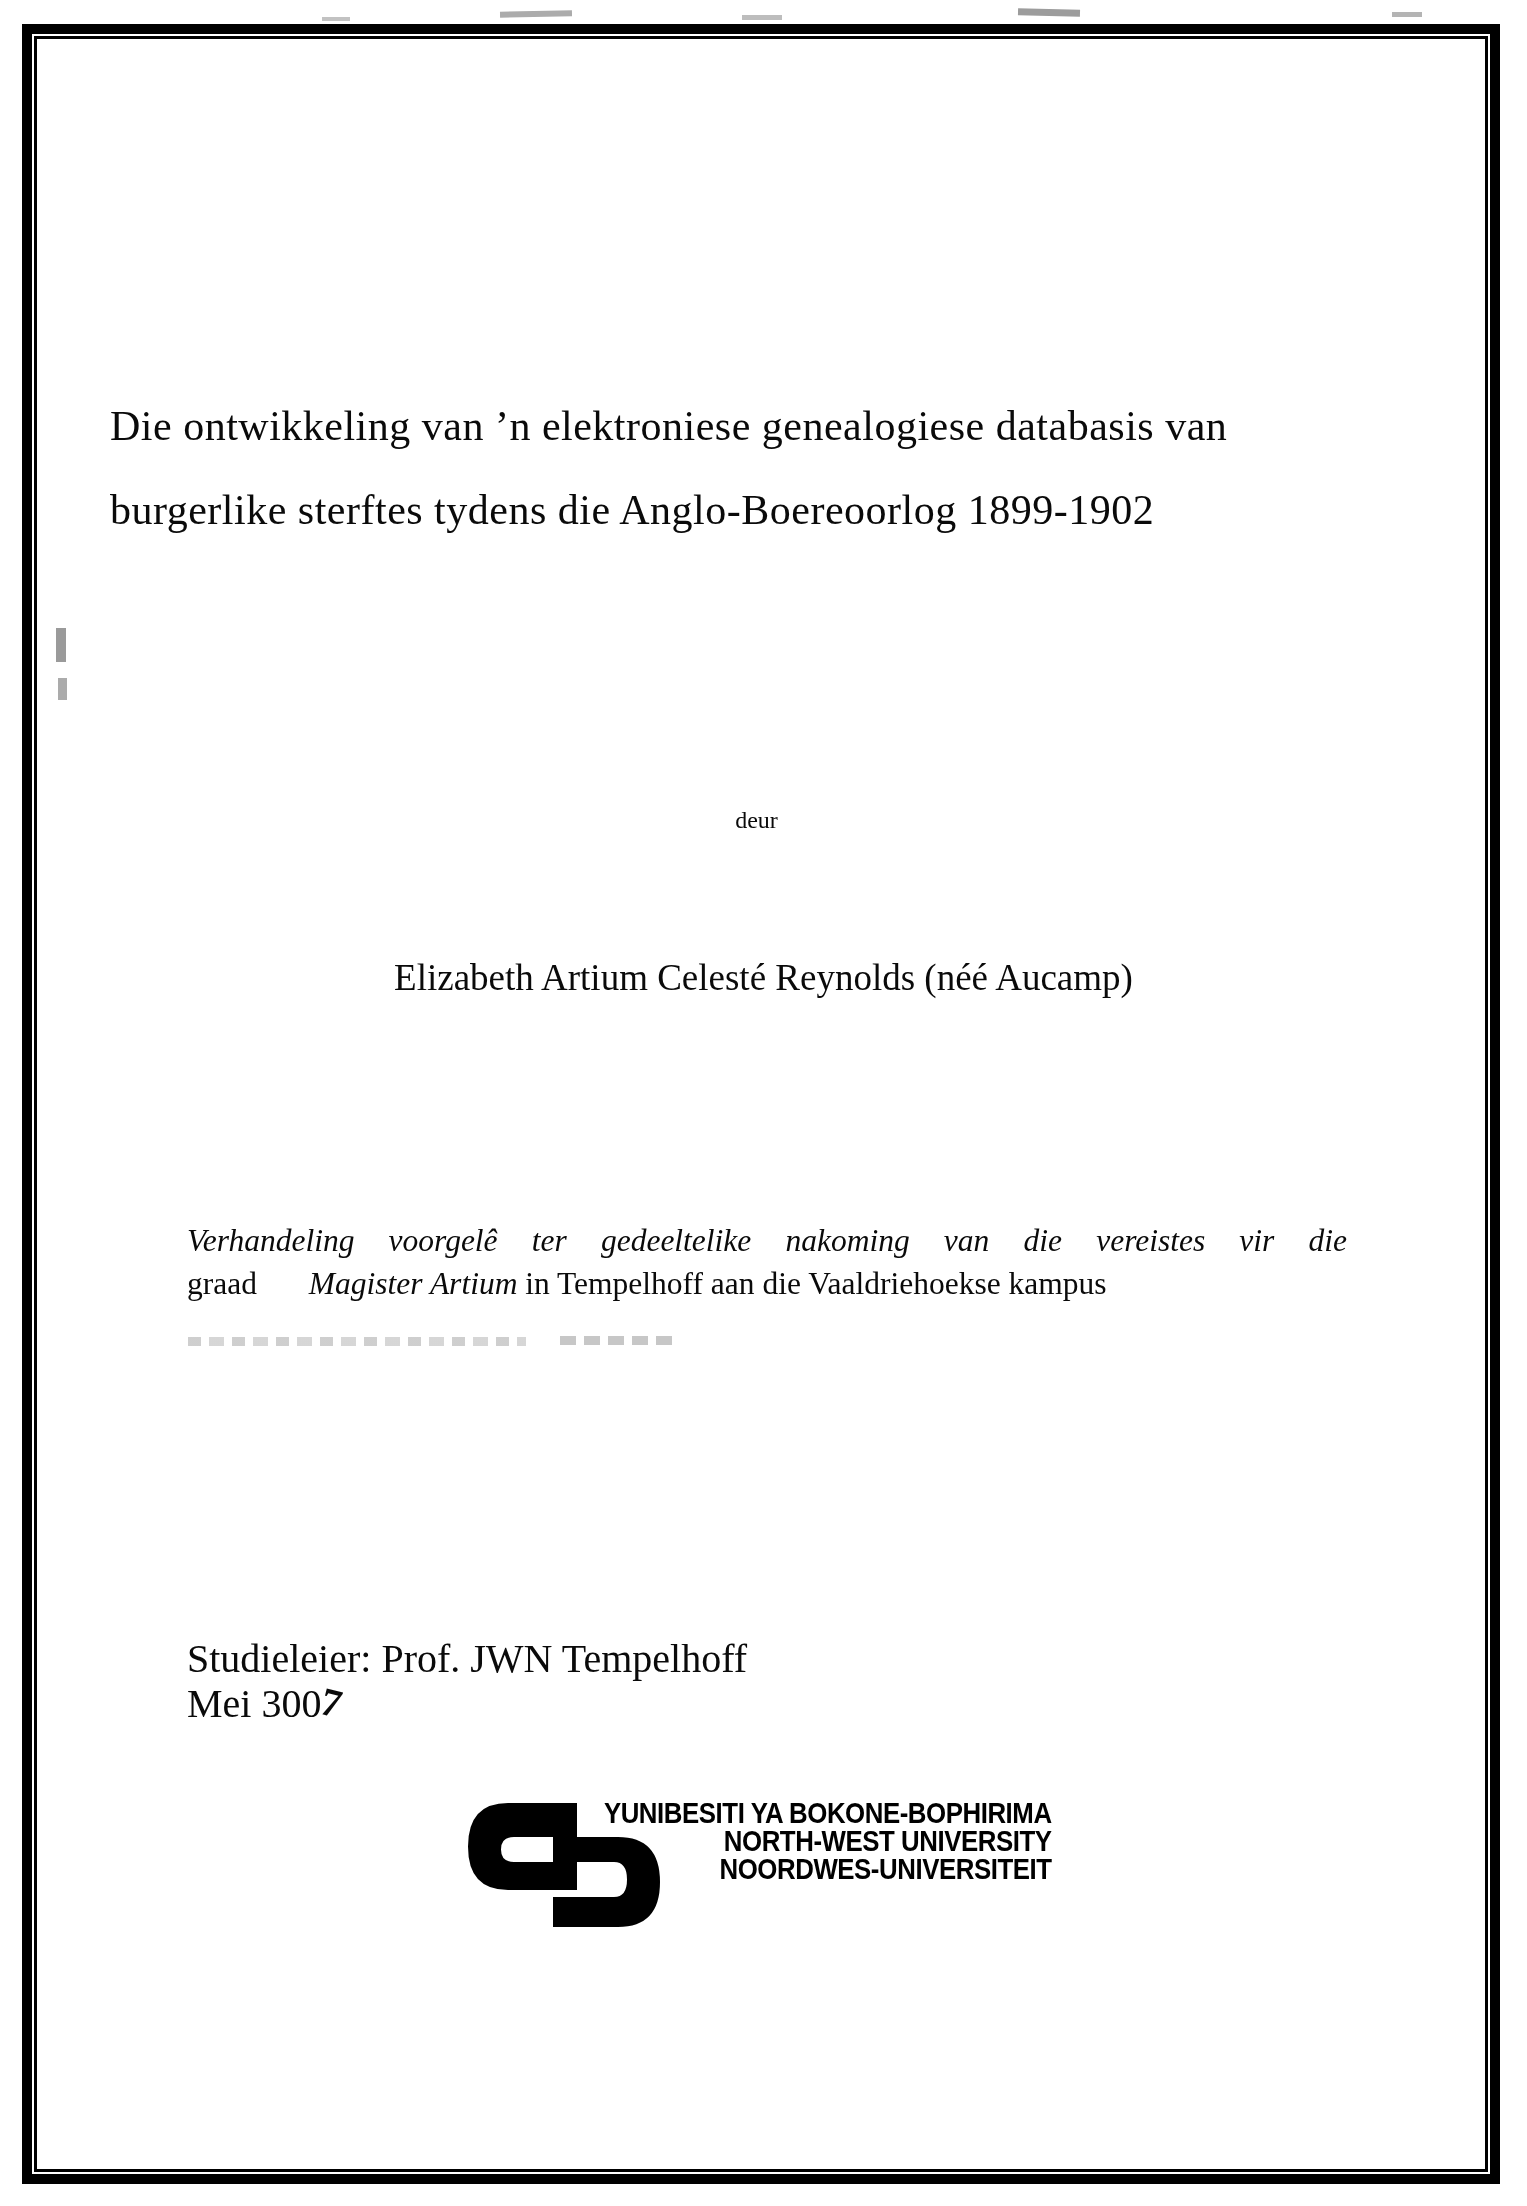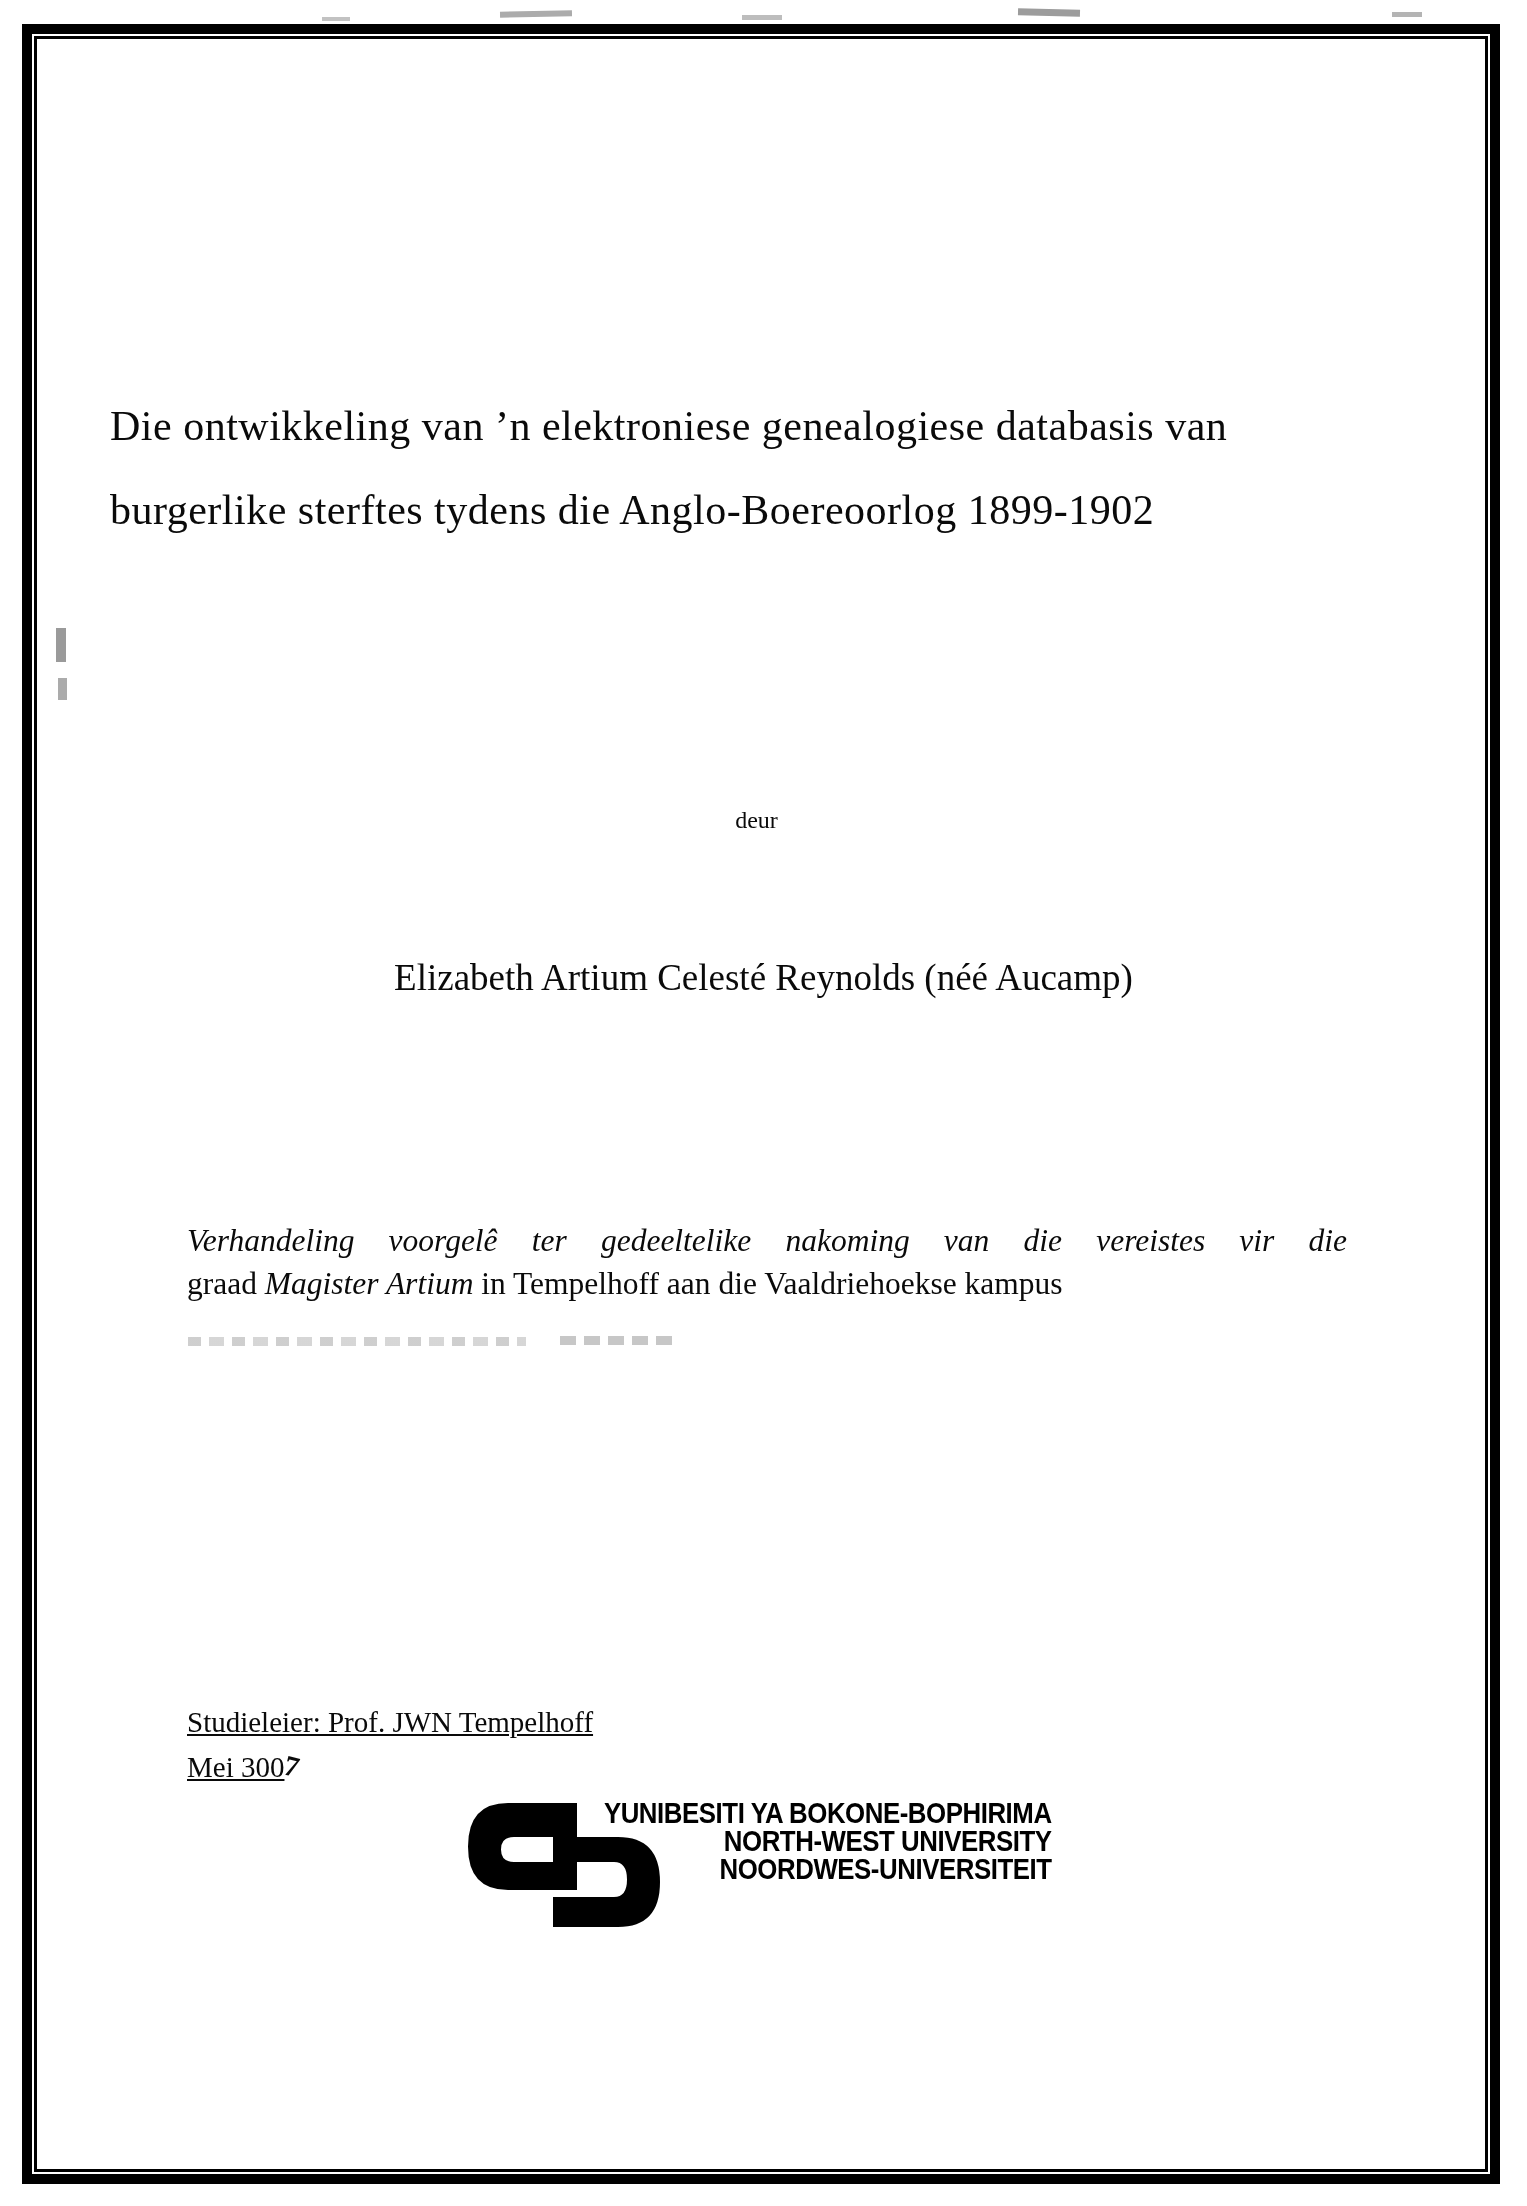--- a/index.html
+++ b/index.html
@@ -64,21 +64,21 @@
     left: 187px; top: 1219px;
     width: 1160px;
     font-size: 31.5px;
     line-height: 43px;
   }
   .statement .just {
     text-align: justify;
     text-align-last: justify;
     font-style: italic;
   }
-  .statement .ital { font-style: italic; }
+  .statement .ital { font-style: italic; margin-left: 44px; }
   .ghostline {
     position: absolute;
     left: 188px; top: 1337px;
     width: 338px; height: 9px;
     background: repeating-linear-gradient(90deg,
       #c6c6c6 0px, #c6c6c6 13px,
       transparent 13px, transparent 21px,
       #cfcfcf 21px, #cfcfcf 36px,
       transparent 36px, transparent 44px);
     opacity: 0.85;
@@ -87,24 +87,23 @@
     position: absolute;
     left: 560px; top: 1336px;
     width: 120px; height: 9px;
     background: repeating-linear-gradient(90deg,
       #b9b9b9 0px, #b9b9b9 16px,
       transparent 16px, transparent 24px);
     opacity: 0.8;
   }
   .supervisor {
     position: absolute;
-    left: 187px; top: 1700px;
-    font-size: 29px;
+    left: 187px; top: 1636px;
+    font-size: 40px;
     line-height: 45px;
-    text-decoration: underline;
   }
   .seven {
     display: inline-block;
     transform: rotate(14deg) translateY(-1px);
     font-weight: 600;
   }
   .logo-mark {
     position: absolute;
     left: 468px; top: 1803px;
     width: 192px; height: 124px;

